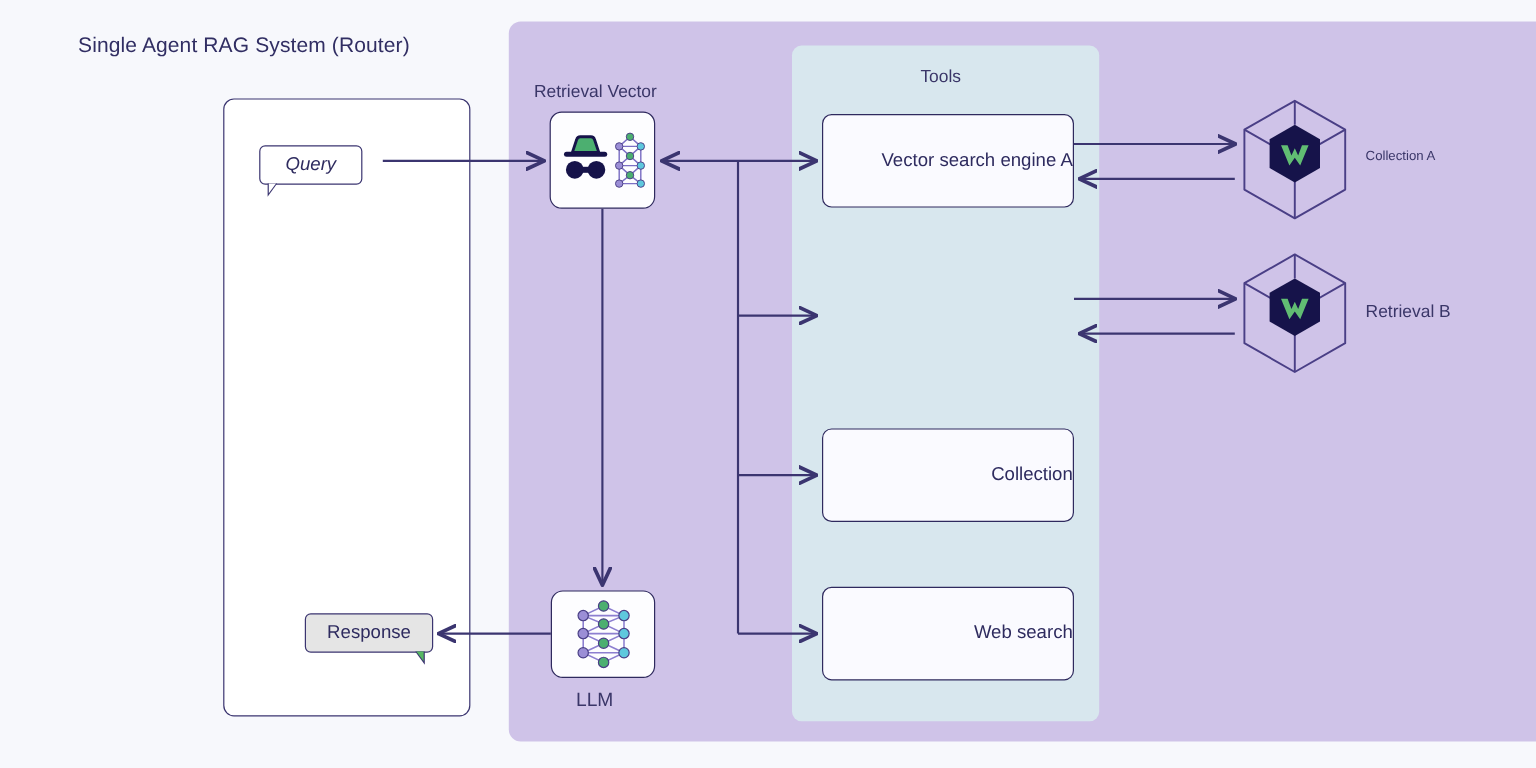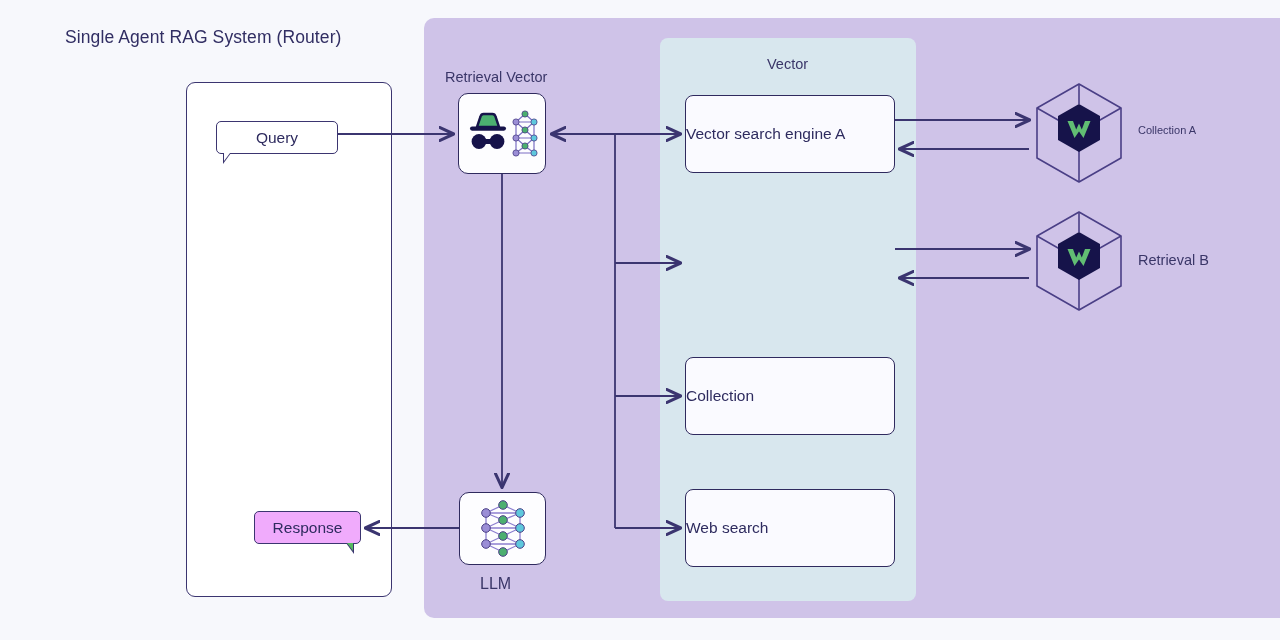--- a/index.html
+++ b/index.html
@@ -43,44 +43,44 @@
     position:absolute;left:154px;top:82px;width:204px;height:513px;
     background:#ffffff;border:1.6px solid #3b3570;border-radius:9px;
   }
 
   
   .bubble{
     position:absolute;border:1.8px solid #3b3570;border-radius:5px;
     display:flex;align-items:center;justify-content:center;
     font-size:15.5px;color:#2e2b5f;box-sizing:border-box;
   }
-  .bubble-query{left:184px;top:121px;width:122px;height:33px;background:#ffffff;}
+  .bubble-query{left:184px;top:121px;width:86px;height:33px;background:#ffffff;font-style:italic;}
   .bubble-query .tail{
     position:absolute;left:6px;top:31px;width:0;height:0;
     border-left:8px solid #3b3570;border-bottom:11px solid transparent;
   }
   .bubble-query .tail-in{
     position:absolute;left:7px;top:31px;width:0;height:0;
     border-left:6px solid #ffffff;border-bottom:8px solid transparent;
   }
-  .bubble-response{left:222px;top:511px;width:107px;height:33px;background:#f0abfc;}
+  .bubble-response{left:222px;top:511px;width:107px;height:33px;background:#e5e5e5;}
   .bubble-response .tail{
     position:absolute;right:6px;top:31px;width:0;height:0;
     border-right:8px solid #3b3570;border-bottom:11px solid transparent;
   }
   .bubble-response .tail-in{
     position:absolute;right:7px;top:31px;width:0;height:0;
     border-right:6px solid #56b862;border-bottom:8px solid transparent;
   }
 
   
   .tool-box{
     position:absolute;left:653px;width:210px;height:78px;
     background:#fafaff;border:1.8px solid #2f2a5e;border-radius:8px;
-    display:flex;align-items:center;justify-content:flex-start;
+    display:flex;align-items:center;justify-content:flex-end;
     font-size:15.5px;color:#2e2b5f;box-sizing:border-box;
   }
   .tool-0{top:95px;}
   .tool-1{top:224px;}
   .tool-2{top:357px;}
   .tool-3{top:489px;}
 
   
   .icon-card{
     position:absolute;background:#fdfdff;border:1.9px solid #2f2a5e;border-radius:10px;
@@ -130,21 +130,21 @@
       <path d="M863,249 L997,249" marker-end="url(#ar)"></path>
       <path d="M997,278 L868,278" marker-end="url(#ar)"></path>
 
       <path d="M470,174 L470,487" marker-end="url(#ar)"></path>
 
       <path d="M427,528 L334,528" marker-end="url(#ar)"></path>
     </g>
   </svg>
 
   <div class="panel-label lbl-retrieval">Retrieval Vector</div>
-  <div class="panel-label lbl-tools">Vector</div>
+  <div class="panel-label lbl-tools">Tools</div>
   <div class="panel-label lbl-llm">LLM</div>
   <div class="panel-label lbl-colA">Collection A</div>
   <div class="panel-label lbl-colB">Retrieval B</div>
 
   <div class="bubble bubble-query">
     <span>Query</span>
     <span class="tail"></span>
     <span class="tail-in"></span>
   </div>
 

